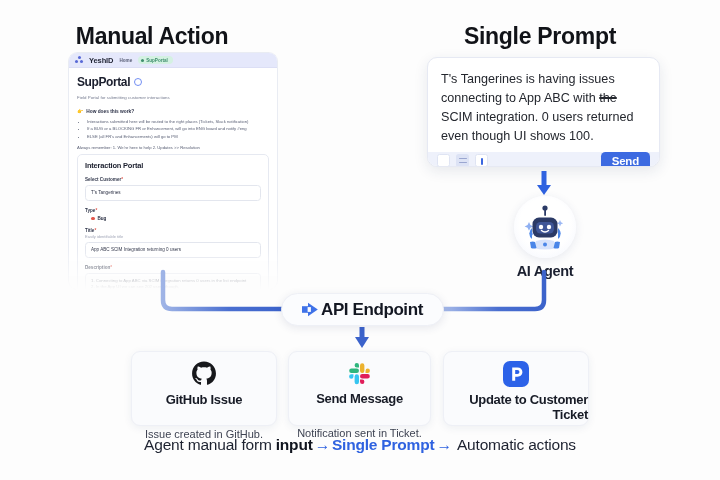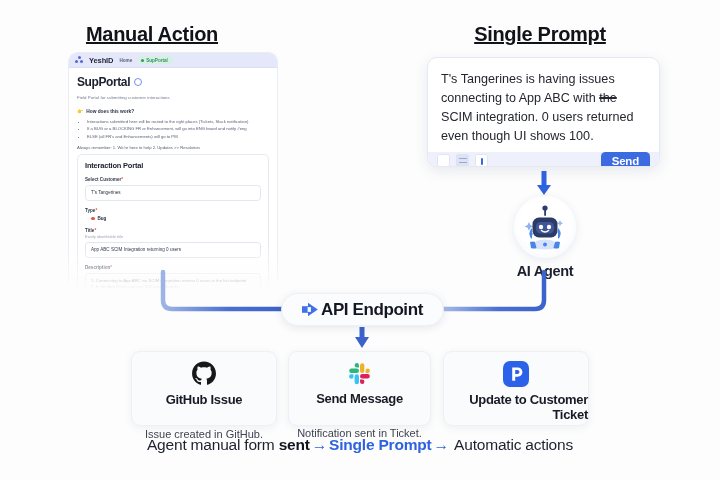--- a/index.html
+++ b/index.html
@@ -8,26 +8,25 @@
     overflow: hidden;
     background: #fdfdfd;
     font-family: "Liberation Sans", sans-serif;
     -webkit-font-smoothing: antialiased;
   }
   #stage { position: relative; width: 720px; height: 480px; background: #fdfdfd; }
 
   
   .col-title {
     position: absolute;
-    font-size: 20px;
+    font-size: 23px;
     font-weight: 700;
     color: #111318;
     letter-spacing: -0.3px;
     text-align: center;
-    text-decoration: underline;
   }
   #title-manual { left: 56px;  top: 23px; width: 192px; }
   #title-prompt { left: 440px; top: 23px; width: 200px; }
 
   
   #form-card {
     position: absolute;
     left: 68px; top: 52px;
     width: 210px; height: 238px;
     background: #ffffff;
@@ -394,16 +393,16 @@
       <svg width="26" height="26" viewBox="0 0 26 26">
         <rect x="0" y="0" width="26" height="26" rx="7" fill="#2C62E8"></rect>
         <path d="M9.2 6.4h5.3c2.9 0 4.9 1.9 4.9 4.6s-2 4.7-4.9 4.7h-2.3v4h-3V6.4zm3 2.6v4.1h2.1c1.3 0 2.1-.8 2.1-2s-.8-2.1-2.1-2.1h-2.1z" fill="#ffffff"></path>
       </svg>
     </div>
     <div class="out-title">Update to Customer Ticket</div>
     <div class="out-sub"></div>
   </div>
 
   <div id="footer">
-    <span>Agent manual form </span><b>sent</b><span class="arw">→</span><span class="accent">Single Prompt</span><span class="arw">→</span><span> Automatic actions</span>
+    <span>Agent manual form </span><b>input</b><span class="arw">→</span><span class="accent">Single Prompt</span><span class="arw">→</span><span> Automatic actions</span>
   </div>
 
 </div>
 
 </body></html>

